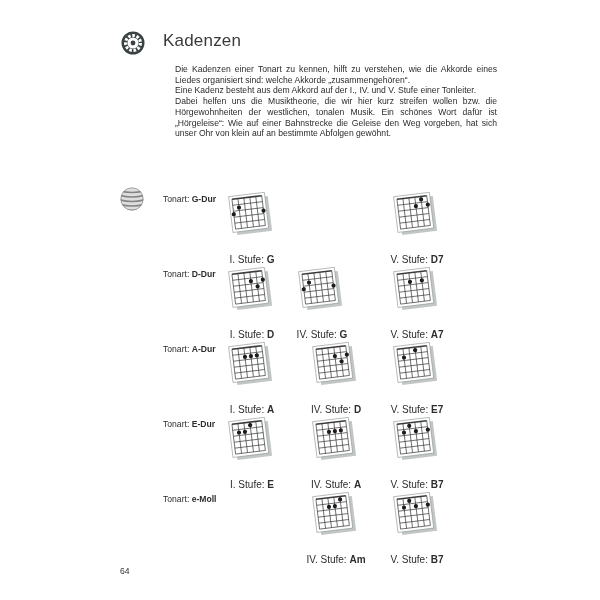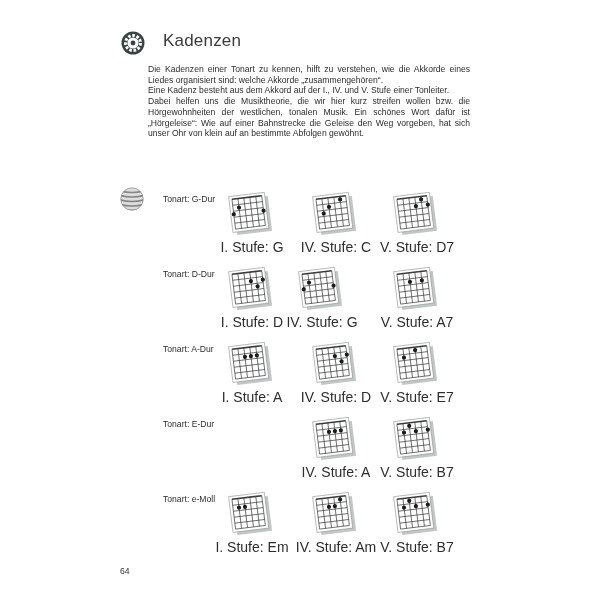--- a/index.html
+++ b/index.html
@@ -8,31 +8,31 @@
   .page {
     position:relative; width:600px; height:600px; margin:0 auto;
     background:#ffffff; overflow:hidden; color:#2d2d2d;
   }
   .header-icon { position:absolute; left:120px; top:30px; width:26px; height:26px; }
   .title {
     position:absolute; left:163px; top:31px;
     font-size:17px; font-weight:normal; color:#3a3a3a; letter-spacing:.2px;
   }
   .intro {
-    position:absolute; left:148px; top:64px; width:322px;
+    position:absolute; left:175px; top:64px; width:322px;
     font-size:8.6px; line-height:10.7px; text-align:justify; color:#2b2b2b;
   }
   .intro p { margin:0; }
   .ball-icon { position:absolute; left:119px; top:186px; width:26px; height:26px; }
   .row { position:absolute; left:0; width:600px; height:74px; }
   .tonart { position:absolute; left:163px; top:2px; font-size:8.6px; white-space:nowrap; }
   .cell { position:absolute; top:0; width:82px; text-align:center; }
   .cell svg.dia { display:block; margin:0 auto; transform:rotate(-7deg); }
-  .cell-label { font-size:14px; margin-top:1px; white-space:nowrap; }
-  .b { font-weight:normal; }
+  .cell-label { font-size:10px; margin-top:16px; white-space:nowrap; }
+  .b { font-weight:bold; }
   .pagenum { position:absolute; left:120px; top:566px; font-size:8.6px; color:#333; }
 </style>
 </head>
 <body>
 
 <svg width="0" height="0" style="position:absolute" aria-hidden="true">
   <defs>
     <g id="chordgrid">
       <rect x="6" y="6" width="35" height="35" fill="#c2c6c6"></rect>
       <rect x="2" y="2" width="36" height="36" fill="#ffffff" stroke="#8b9393" stroke-width="0.6"></rect>
@@ -91,29 +91,20 @@
     <div class="tonart"><span>Tonart:</span> <span class="b">G-Dur</span></div>
     <div class="cell" style="left:211px">
       <svg class="dia" width="46" height="46" viewBox="0 0 46 46">
           <use href="#chordgrid"></use>
           <circle cx="5" cy="20" r="2.1" fill="#1c1c1c"></circle>
           <circle cx="11" cy="14" r="2.1" fill="#1c1c1c"></circle>
           <circle cx="35" cy="20" r="2.1" fill="#1c1c1c"></circle>
         </svg>
       <div class="cell-label"><span>I. Stufe:</span> <span class="b">G</span></div>
     </div>
-    <div class="cell" style="left:295px">
-      <svg class="dia" width="46" height="46" viewBox="0 0 46 46">
-          <use href="#chordgrid"></use>
-          <circle cx="11" cy="20" r="2.1" fill="#1c1c1c"></circle>
-          <circle cx="17" cy="14" r="2.1" fill="#1c1c1c"></circle>
-          <circle cx="29" cy="8" r="2.1" fill="#1c1c1c"></circle>
-        </svg>
-      <div class="cell-label"><span>IV. Stufe:</span> <span class="b">C</span></div>
-    </div>
     <div class="cell" style="left:376px">
       <svg class="dia" width="46" height="46" viewBox="0 0 46 46">
           <use href="#chordgrid"></use>
           <circle cx="23" cy="14" r="2.1" fill="#1c1c1c"></circle>
           <circle cx="29" cy="8" r="2.1" fill="#1c1c1c"></circle>
           <circle cx="35" cy="14" r="2.1" fill="#1c1c1c"></circle>
         </svg>
       <div class="cell-label"><span>V. Stufe:</span> <span class="b">D7</span></div>
     </div>
   </div>
@@ -173,20 +164,29 @@
           <use href="#chordgrid"></use>
           <circle cx="11" cy="14" r="2.1" fill="#1c1c1c"></circle>
           <circle cx="23" cy="8" r="2.1" fill="#1c1c1c"></circle>
         </svg>
       <div class="cell-label"><span>V. Stufe:</span> <span class="b">E7</span></div>
     </div>
   </div>
 
   <div class="row" style="top:417px">
     <div class="tonart"><span>Tonart:</span> <span class="b">E-Dur</span></div>
+    <div class="cell" style="left:211px">
+      <svg class="dia" width="46" height="46" viewBox="0 0 46 46">
+          <use href="#chordgrid"></use>
+          <circle cx="11" cy="14" r="2.1" fill="#1c1c1c"></circle>
+          <circle cx="17" cy="14" r="2.1" fill="#1c1c1c"></circle>
+          <circle cx="23" cy="8" r="2.1" fill="#1c1c1c"></circle>
+        </svg>
+      <div class="cell-label"><span>I. Stufe:</span> <span class="b">E</span></div>
+    </div>
     <div class="cell" style="left:295px">
       <svg class="dia" width="46" height="46" viewBox="0 0 46 46">
           <use href="#chordgrid"></use>
           <circle cx="17" cy="14" r="2.1" fill="#1c1c1c"></circle>
           <circle cx="23" cy="14" r="2.1" fill="#1c1c1c"></circle>
           <circle cx="29" cy="14" r="2.1" fill="#1c1c1c"></circle>
         </svg>
       <div class="cell-label"><span>IV. Stufe:</span> <span class="b">A</span></div>
     </div>
     <div class="cell" style="left:376px">
@@ -196,28 +196,20 @@
           <circle cx="17" cy="8" r="2.1" fill="#1c1c1c"></circle>
           <circle cx="23" cy="14" r="2.1" fill="#1c1c1c"></circle>
           <circle cx="35" cy="14" r="2.1" fill="#1c1c1c"></circle>
         </svg>
       <div class="cell-label"><span>V. Stufe:</span> <span class="b">B7</span></div>
     </div>
   </div>
 
   <div class="row" style="top:492px">
     <div class="tonart"><span>Tonart:</span> <span class="b">e-Moll</span></div>
-    <div class="cell" style="left:211px">
-      <svg class="dia" width="46" height="46" viewBox="0 0 46 46">
-          <use href="#chordgrid"></use>
-          <circle cx="11" cy="14" r="2.1" fill="#1c1c1c"></circle>
-          <circle cx="17" cy="14" r="2.1" fill="#1c1c1c"></circle>
-        </svg>
-      <div class="cell-label"><span>I. Stufe:</span> <span class="b">Em</span></div>
-    </div>
     <div class="cell" style="left:295px">
       <svg class="dia" width="46" height="46" viewBox="0 0 46 46">
           <use href="#chordgrid"></use>
           <circle cx="17" cy="14" r="2.1" fill="#1c1c1c"></circle>
           <circle cx="23" cy="14" r="2.1" fill="#1c1c1c"></circle>
           <circle cx="29" cy="8" r="2.1" fill="#1c1c1c"></circle>
         </svg>
       <div class="cell-label"><span>IV. Stufe:</span> <span class="b">Am</span></div>
     </div>
     <div class="cell" style="left:376px">

